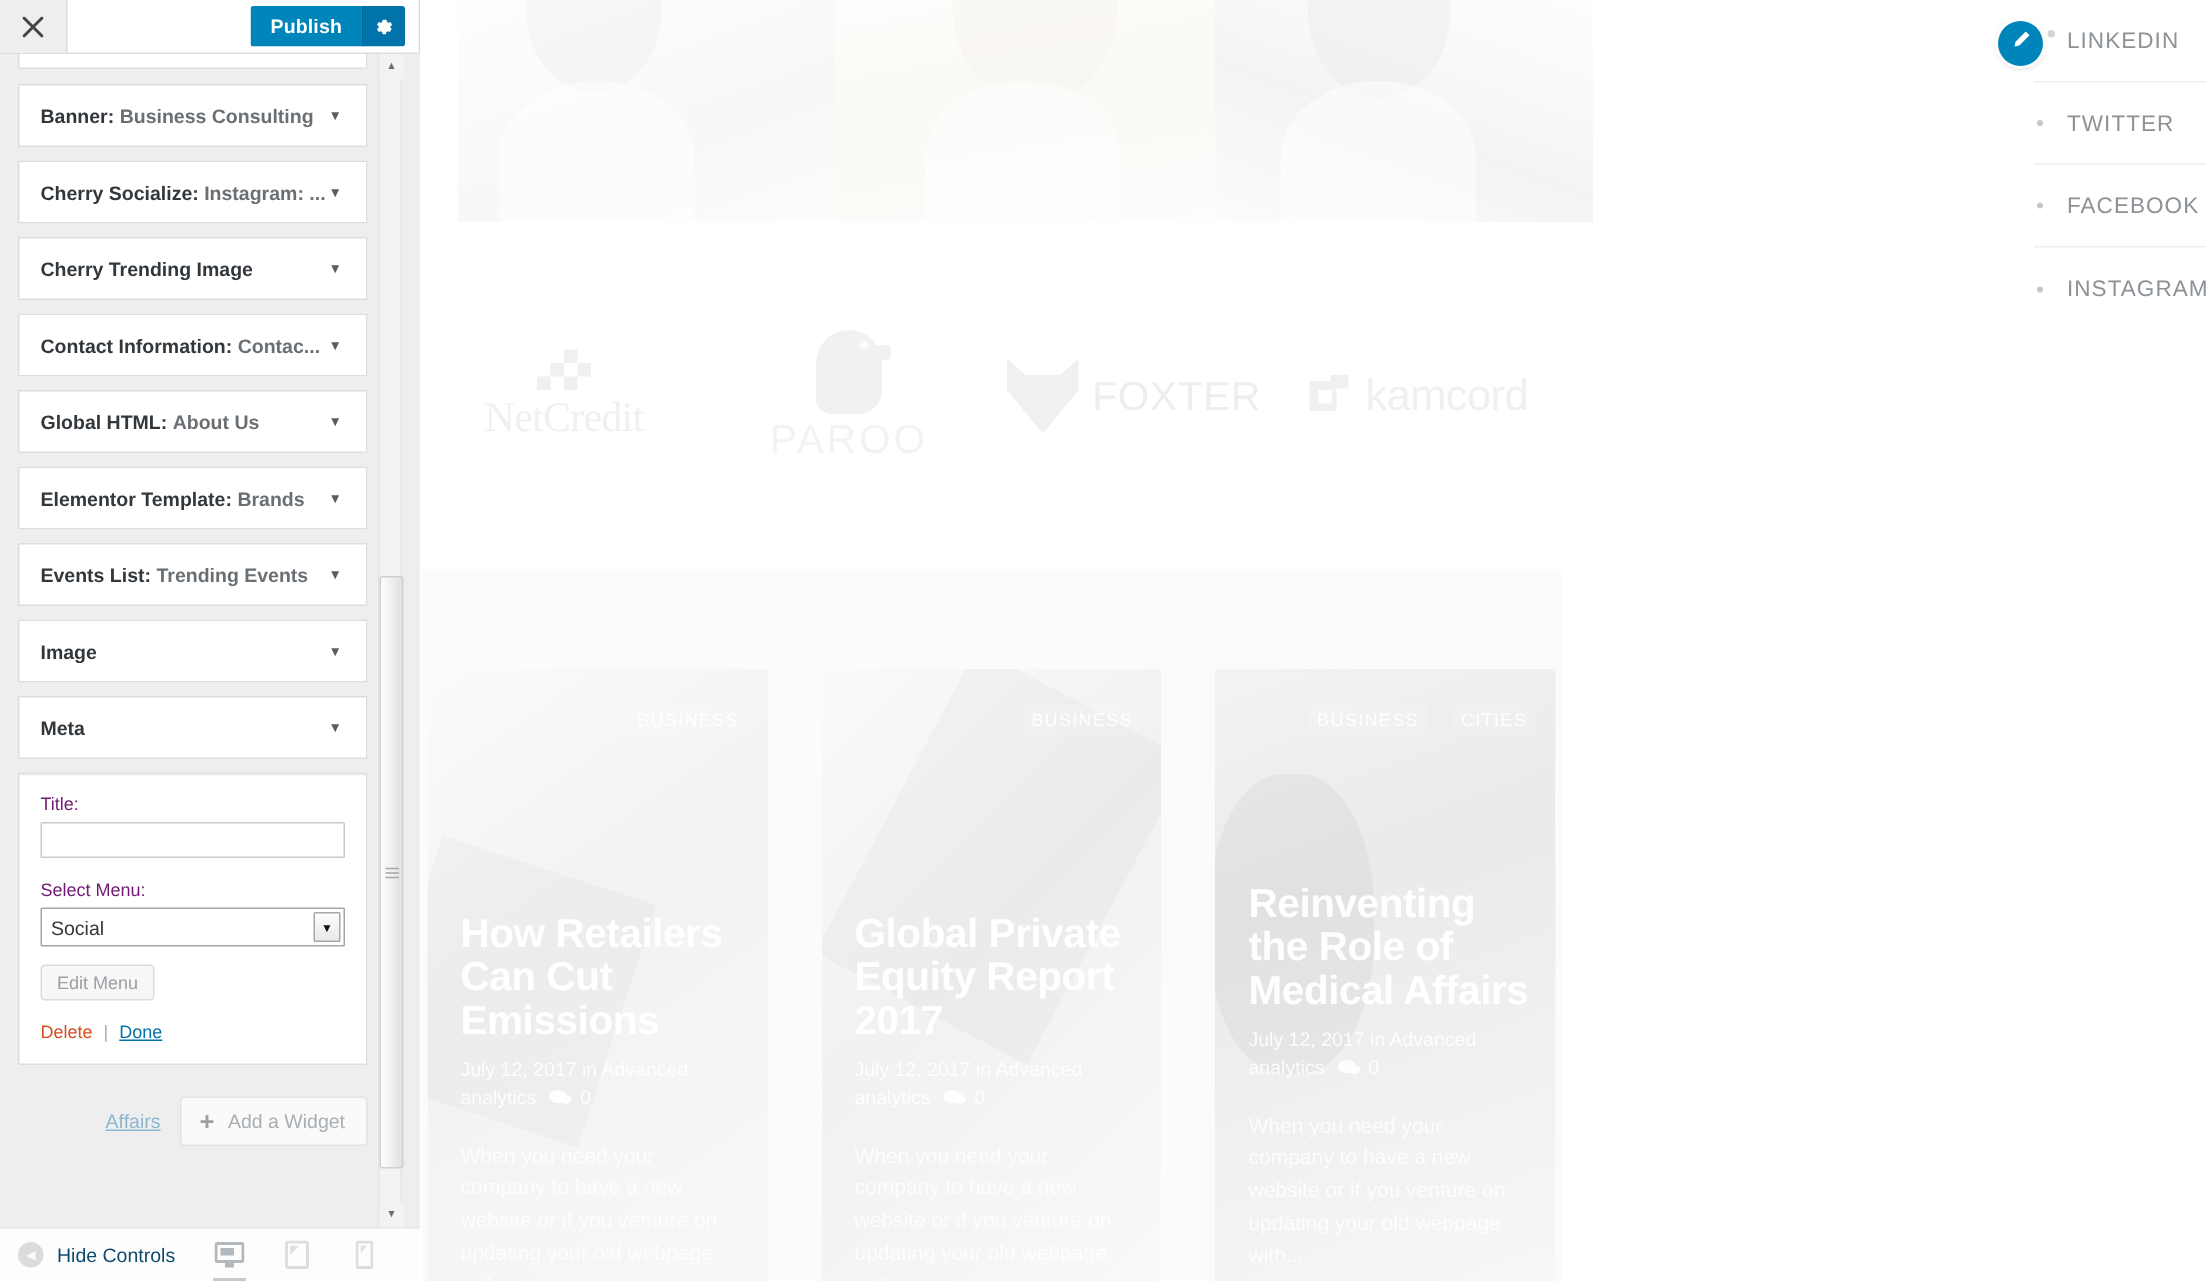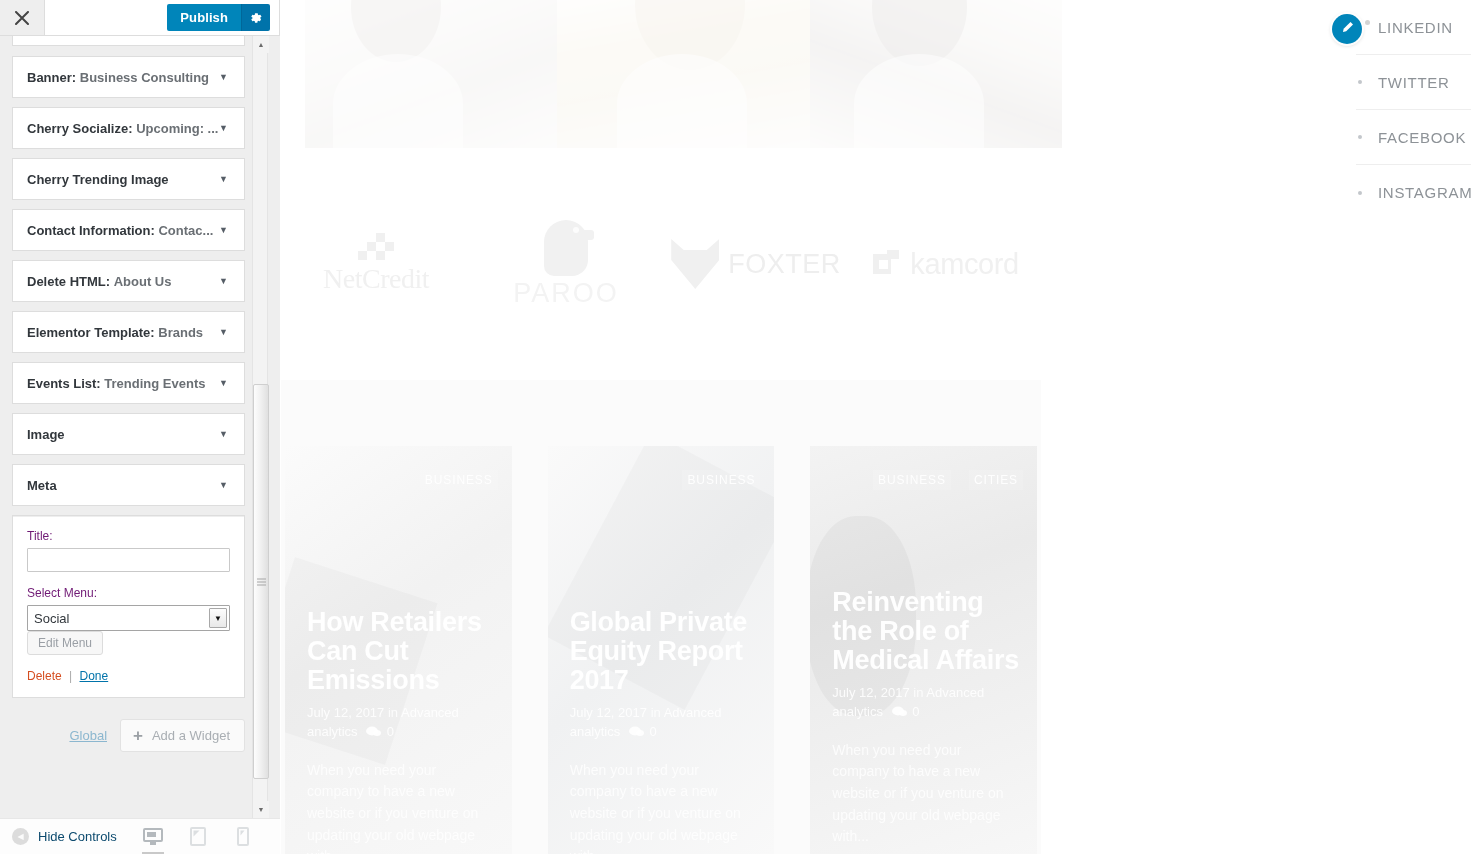--- a/index.html
+++ b/index.html
@@ -147,20 +147,21 @@
     border-radius: 1px;
   }
   .select-wrap {
     position: relative;
     width: 100%;
     height: 26px;
     border: 1px solid #a5a5a5;
     background: #fff;
     display: flex;
     align-items: center;
+    margin-bottom: 12px;
     border-radius: 1px;
   }
   .select-value {
     font-size: 13px;
     color: #32373c;
     padding-left: 6px;
     flex: 1;
   }
   .select-arrow {
     width: 18px;
@@ -737,21 +738,21 @@
             <span class="sub">Business Consulting</span>
           </span>
           <span class="widget-arrow">▼</span>
         </div>
       </div>
 
       <div class="widget-card">
         <div class="widget-head">
           <span class="widget-title">
             <b>Cherry Socialize</b><b>:</b>
-            <span class="sub">Upcoming: ...</span>
+            <span class="sub">Instagram: ...</span>
           </span>
           <span class="widget-arrow">▼</span>
         </div>
       </div>
 
       <div class="widget-card">
         <div class="widget-head">
           <span class="widget-title">
             <b>Cherry Trending Image</b>
           </span>
@@ -765,21 +766,21 @@
             <b>Contact Information</b><b>:</b>
             <span class="sub">Contac...</span>
           </span>
           <span class="widget-arrow">▼</span>
         </div>
       </div>
 
       <div class="widget-card">
         <div class="widget-head">
           <span class="widget-title">
-            <b>Delete HTML</b><b>:</b>
+            <b>Global HTML</b><b>:</b>
             <span class="sub">About Us</span>
           </span>
           <span class="widget-arrow">▼</span>
         </div>
       </div>
 
       <div class="widget-card">
         <div class="widget-head">
           <span class="widget-title">
             <b>Elementor Template</b><b>:</b>
@@ -832,21 +833,21 @@
 
           <div class="widget-links">
             <span class="link-delete">Delete</span>
             <span class="sep-pipe">|</span>
             <span class="link-done">Done</span>
           </div>
         </div>
       </div>
 
       <div class="widget-actions">
-        <span class="link-reorder">Global</span>
+        <span class="link-reorder">Affairs</span>
         <button class="btn-add-widget">
           <span class="plus-icon">+</span>
           <span>Add a Widget</span>
         </button>
       </div>
 
     </div>
   </div>
 
   <div class="cz-scrollbar">

